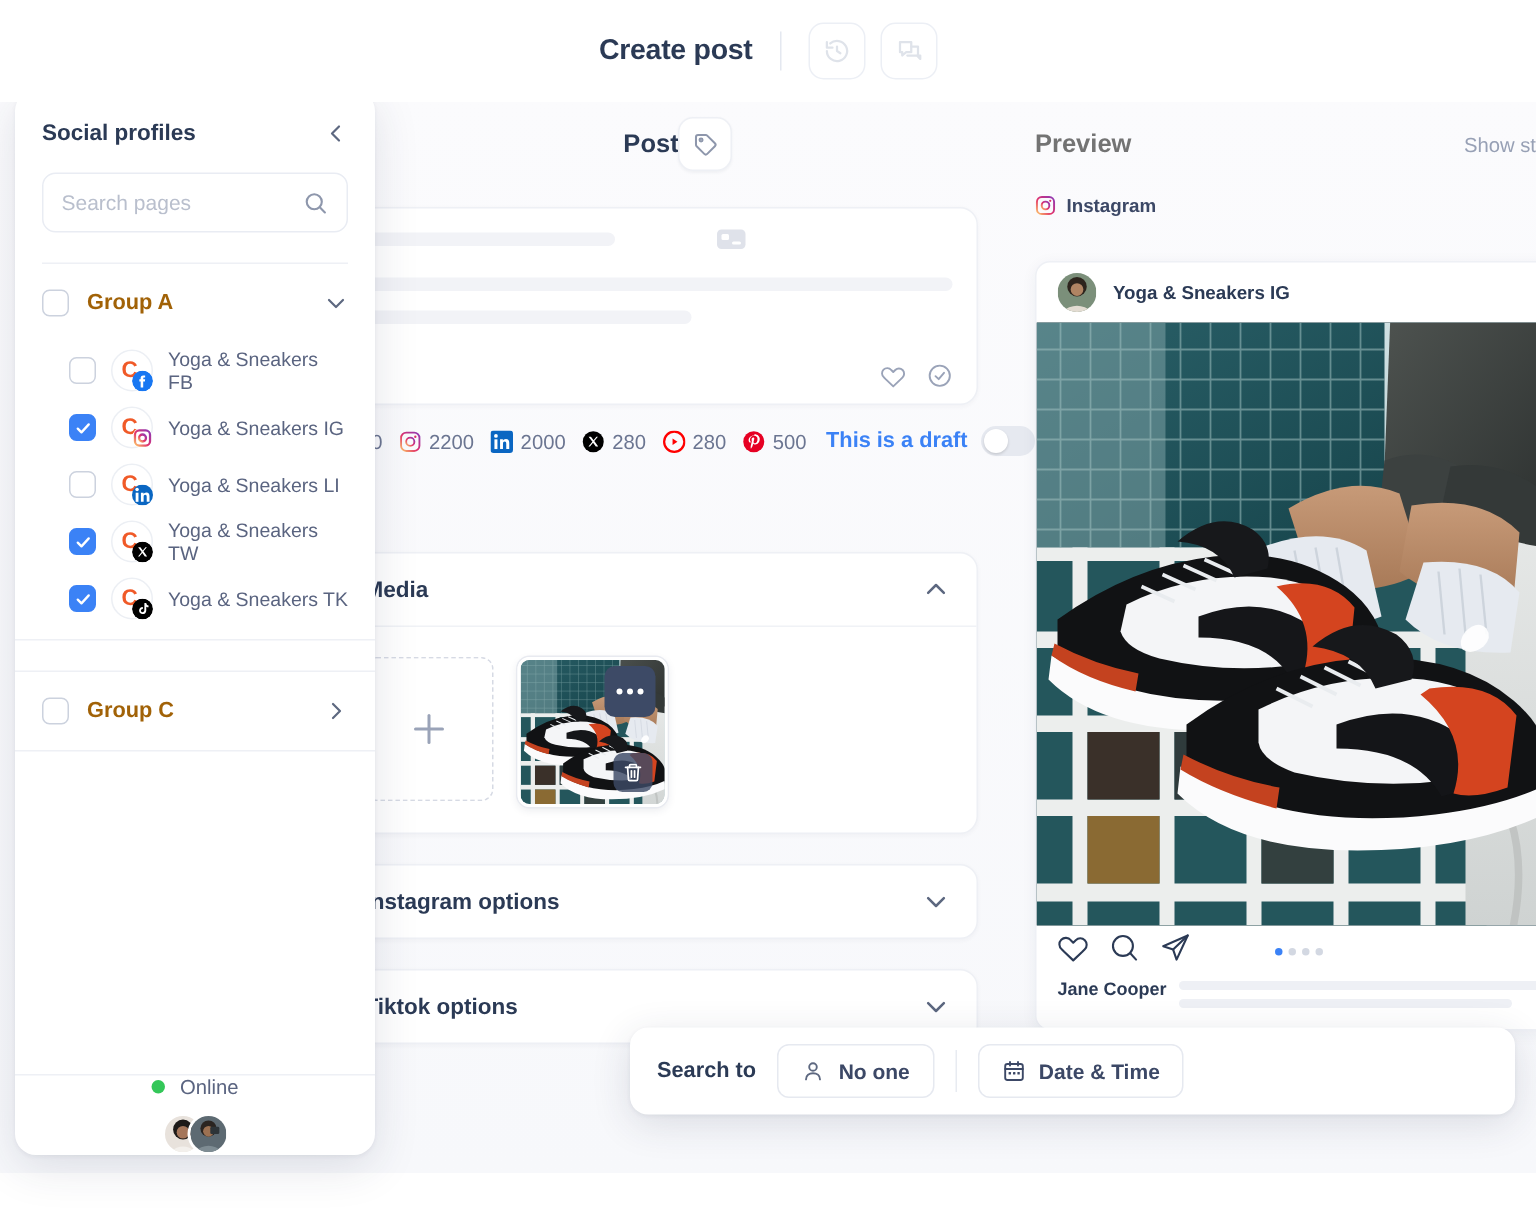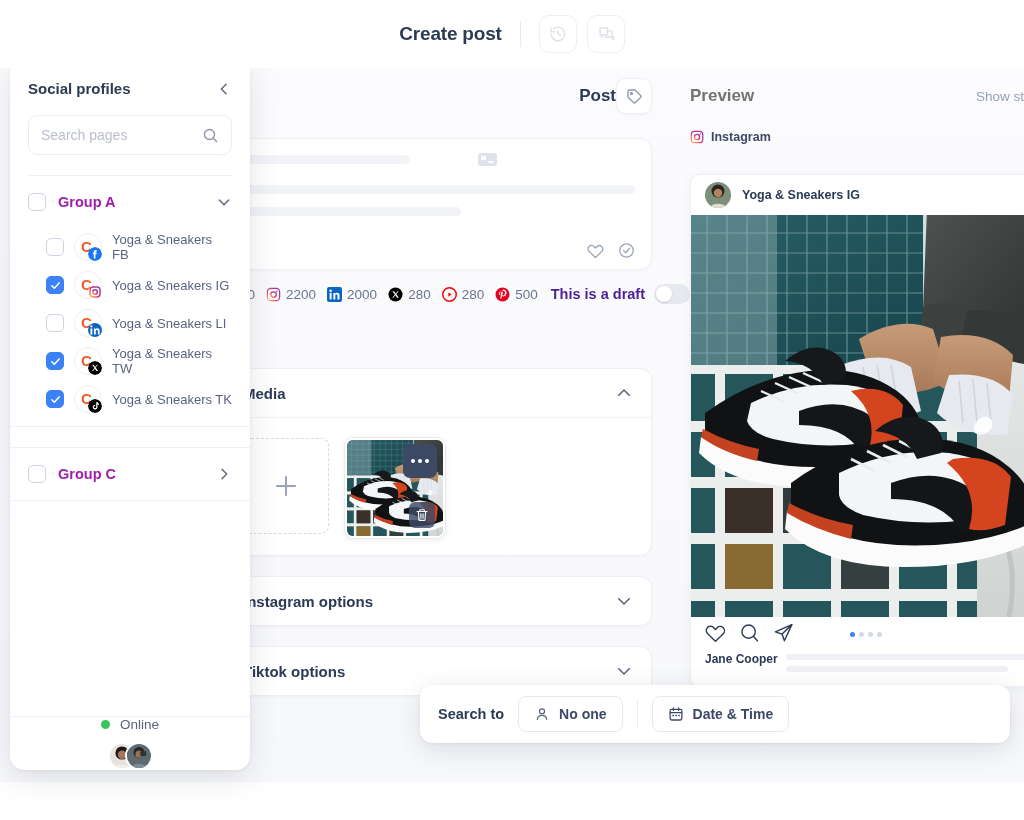--- a/index.html
+++ b/index.html
@@ -64,21 +64,21 @@
   
   .post-col {
     position: absolute;
     left: 186px; top: 68px;
     width: 480px;
     height: 714px;
   }
   .panel-title-row {
     display: flex;
     align-items: center;
-    justify-content: flex-end;
+    justify-content: center;
     height: 56px;
     padding: 0 14px 0 66px;
   }
   .panel-title {
     font-size: 17px;
     font-weight: bold;
     color: #2b3a55;
   }
   .icon-square {
     width: 36px; height: 36px;
@@ -161,21 +161,21 @@
     align-items: center;
     gap: 5px;
     margin-right: 11px;
     font-size: 13.5px;
     color: #6b7591;
   }
   .counter .badge { display: flex; align-items: center; }
   .draft-label {
     font-size: 14.5px;
     font-weight: bold;
-    color: #4c1d95;
+    color: #3b82f6;
     margin-right: 9px;
     margin-left: 2px;
     text-align: right;
   }
   .toggle {
     width: 36px; height: 20px;
     background: #e6e9f0;
     border-radius: 10px;
     position: relative;
     flex: none;
@@ -297,21 +297,21 @@
   .search-input::placeholder { color: #b9bfcd; }
 
   .sb-divider { height: 1px; background: #eef0f5; margin-top: 20px; }
 
   .group-head {
     height: 52px;
     display: flex; align-items: center;
     padding: 0 18px;
     gap: 12px;
   }
-  .group-name { font-size: 14.5px; font-weight: bold; color: #a21caf; flex: 1; }
+  .group-name { font-size: 14.5px; font-weight: bold; color: #a16207; flex: 1; }
 
   .cbx {
     width: 18px; height: 18px;
     border: 1.6px solid #ccd2de;
     border-radius: 5px;
     background: #ffffff;
     flex: none;
     display: flex; align-items: center; justify-content: center;
   }
   .cbx.on { background: #3b82f6; border-color: #3b82f6; }

